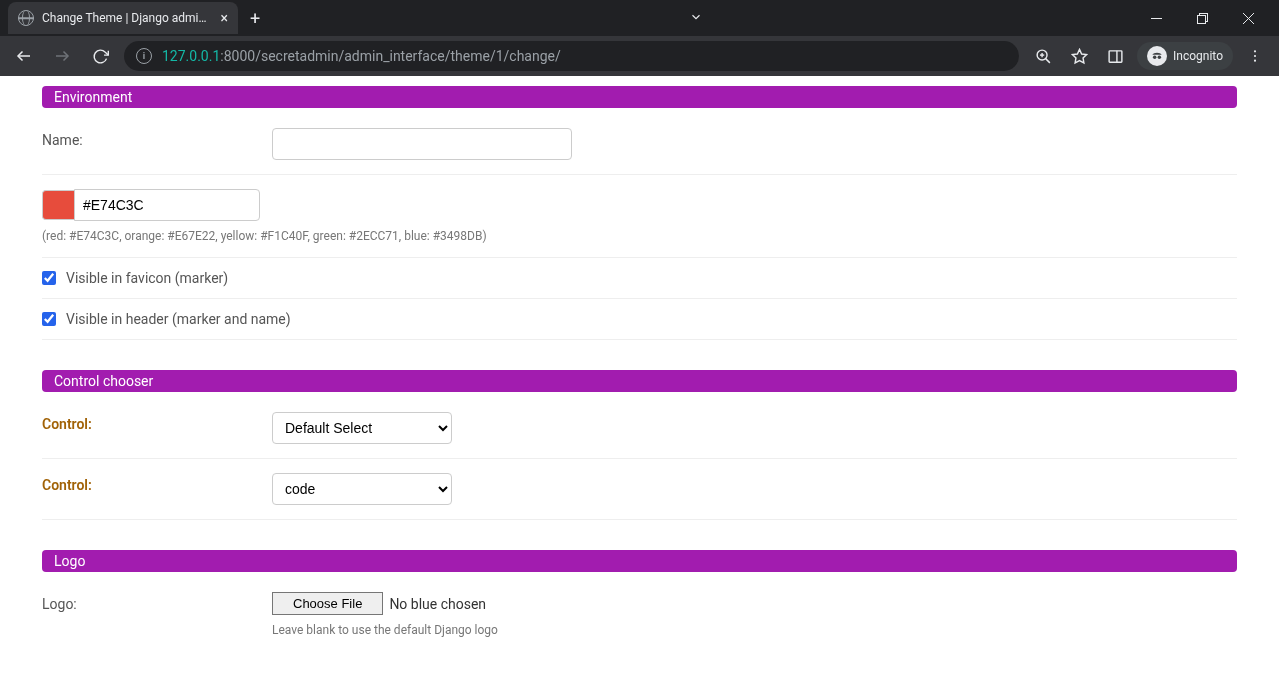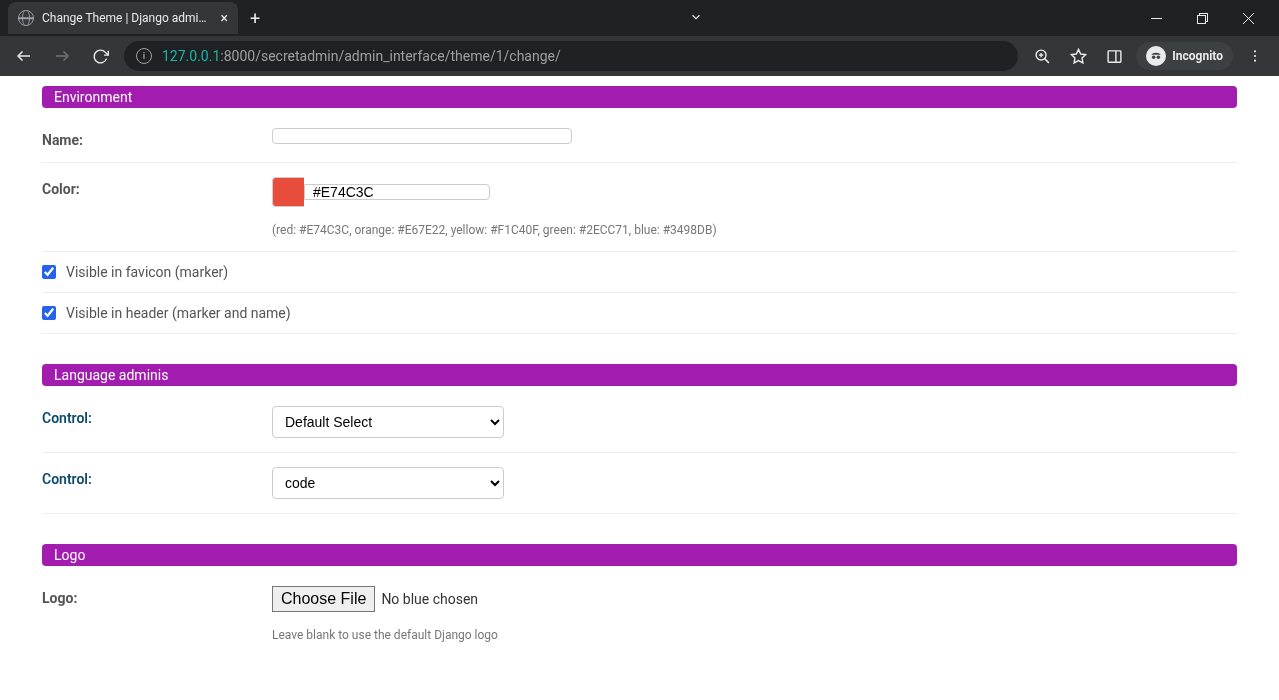--- a/index.html
+++ b/index.html
@@ -74,21 +74,21 @@
   height: 30px; display: flex; align-items: center;
   padding: 0 12px; gap: 10px; font-size: 14px; color: #9aa0a6;
 }
 .address-bar .site-icon {
   width: 16px; height: 16px; border: 1.5px solid #9aa0a6; border-radius: 50%;
   display: flex; align-items: center; justify-content: center; font-size: 9px;
   font-weight: bold;
 }
 .url-text { color: #9aa0a6; }
 .url-text .host { color: #14b8a6; }
-.toolbar-right { display: flex; gap: 8px; align-items: center; font-weight: bold; }
+.toolbar-right { display: flex; gap: 8px; align-items: center; }
 .toolbar-right .tb-btn { width: 28px; }
 .incognito-badge {
   display: flex; align-items: center; gap: 6px;
   background: #3c4043; color: #e8eaed; padding: 4px 10px;
   border-radius: 14px; font-size: 12px;
 }
 .incognito-icon {
   width: 20px; height: 20px; background: #e8eaed; border-radius: 50%;
   display: flex; align-items: center; justify-content: center;
 }
@@ -116,68 +116,67 @@
   padding: 14px 0;
   border-bottom: 1px solid #eee;
   align-items: flex-start;
 }
 .form-row:last-child { }
 .form-label {
   width: 230px;
   color: #555;
   font-size: 14px;
   padding-top: 4px;
-  font-weight: bold;
-}
-.form-label.bold { font-weight: 600; color: #0c4a6e; }
+}
+.form-label.bold { font-weight: 600; color: #a16207; }
 .form-field { flex: 1; }
 
 input[type="text"] {
   border: 1px solid #ccc;
   border-radius: 4px;
   padding: 6px 8px;
   font-size: 14px;
   width: 300px;
-  height: 16px;
+  height: 32px;
 }
 .color-row { display: flex; align-items: center; gap: 0; }
 .color-swatch {
   width: 32px; height: 30px; background: #E74C3C;
   border: 1px solid #ccc; border-right: none;
   border-top-left-radius: 4px; border-bottom-left-radius: 4px;
 }
 .color-input {
   border-top-left-radius: 0 !important;
   border-bottom-left-radius: 0 !important;
   width: 186px !important;
 }
 .help-text {
-  color: #777; font-size: 12px; margin-top: 16px;
+  color: #777; font-size: 12px; margin-top: 8px;
 }
 
 .checkbox-row {
   display: flex; align-items: center; gap: 10px;
   padding: 12px 0;
   border-bottom: 1px solid #eee;
 }
 .checkbox-row input[type="checkbox"] {
   width: 14px; height: 14px; accent-color: #2563eb; cursor: pointer;
 }
 .checkbox-row label { color: #555; font-size: 14px; cursor: pointer; }
 
 select {
   border: 1px solid #ccc; border-radius: 4px;
-  padding: 6px 8px; font-size: 14px; width: 232px; height: 32px;
+  padding: 6px 8px; font-size: 14px; width: 180px; height: 32px;
   background: #fff;
 }
 
 .file-row { display: flex; align-items: center; gap: 6px; }
 .file-btn {
   border: 1px solid #767676; background: #efefef;
-  padding: 3px 8px; font-size: 16px; cursor: pointer;
+  padding: 3px 20px; font-size: 13px; cursor: pointer;
 }
 .file-status { color: #333; font-size: 14px; }
 
 
 .page-wrap::-webkit-scrollbar { width: 16px; }
 .page-wrap::-webkit-scrollbar-track { background: #f1f1f1; }
 .page-wrap::-webkit-scrollbar-thumb { background: #c1c1c1; }
 </style>
 </head>
 <body>
@@ -290,42 +289,41 @@
     <div class="fieldset-body">
 
       <div class="form-row">
         <div class="form-label">Name:</div>
         <div class="form-field">
           <input type="text" value="" style="">
         </div>
       </div>
 
       <div class="form-row">
-        <div class="form-label">Color:</div>
         <div class="form-field">
           <div class="color-row">
             <div class="color-swatch"></div>
             <input type="text" class="color-input" value="#E74C3C" style="">
           </div>
           <div class="help-text">(red: #E74C3C, orange: #E67E22, yellow: #F1C40F, green: #2ECC71, blue: #3498DB)</div>
         </div>
       </div>
 
       <div class="checkbox-row">
         <input type="checkbox" checked="" style="">
         <label>Visible in favicon (marker)</label>
       </div>
 
       <div class="checkbox-row">
         <input type="checkbox" checked="" style="">
         <label>Visible in header (marker and name)</label>
       </div>
     </div>
 
-    <div class="fieldset-header">Language adminis</div>
+    <div class="fieldset-header">Control chooser</div>
     <div class="fieldset-body">
 
 
       <div class="form-row">
         <div class="form-label bold">Control:</div>
         <div class="form-field">
           <select>
             <option>Default Select</option>
           </select>
         </div>

